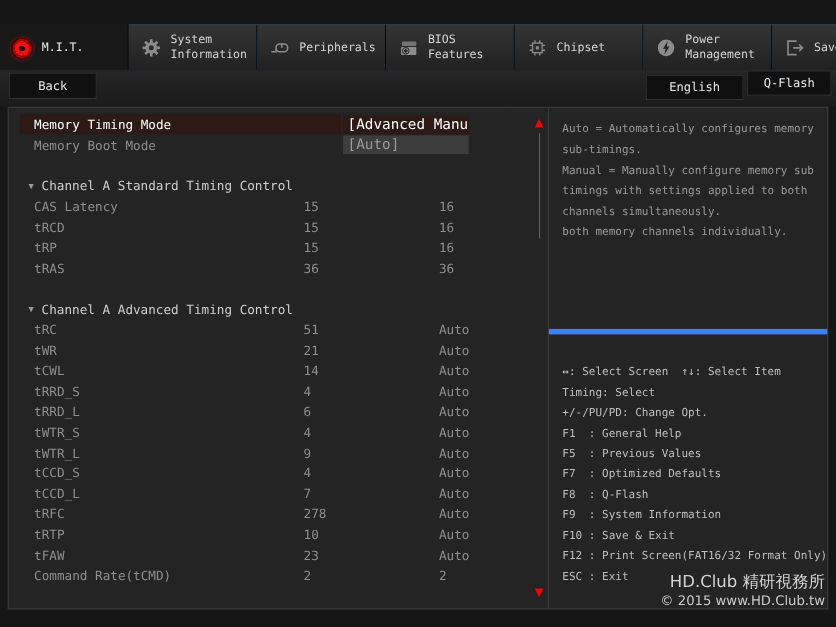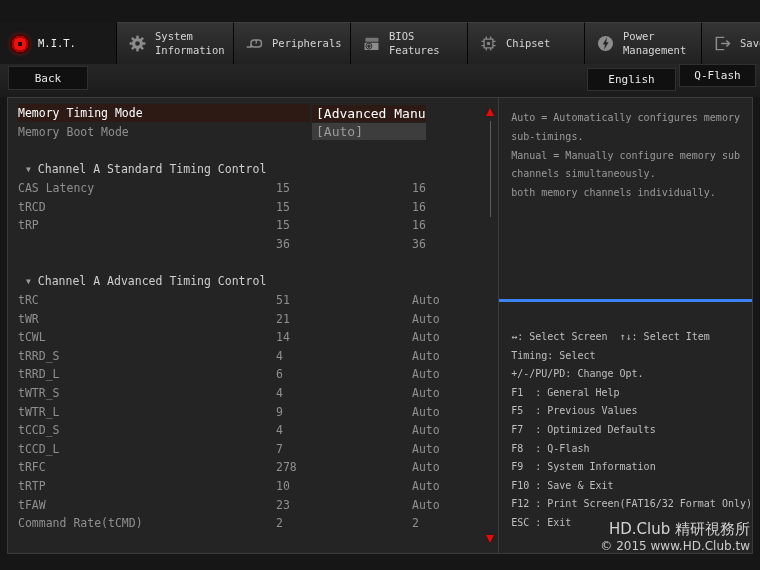--- a/index.html
+++ b/index.html
@@ -40,44 +40,44 @@
   
   .main { position:absolute; left:7px; top:97px; width:746px; height:457px;
           background:#242424; border:1px solid #3b3b3b; display:flex; }
   .left-pane { width:497px; position:relative; padding-top:6px; }
   .right-pane { flex:1; border-left:1px solid #3b3b3b; display:flex; flex-direction:column; }
 
   
   .spacer { height:19px; }
   .setting-row { position:relative; height:18.6px; display:flex; align-items:center;
                  margin-left:10px; cursor:pointer; }
-  .row-label { color:#8f8f8f; font-size:11.5px; padding-left:0; width:292px;
+  .row-label { color:#8f8f8f; font-size:11.5px; padding-left:13px; width:292px;
                height:18px; line-height:18px; white-space:nowrap; overflow:hidden; }
   .value-box { width:114px; margin-left:2px; font-size:13px; color:#9b9b9b; background:#3d3d3d;
                height:17px; line-height:17px; padding-left:4px; white-space:nowrap; overflow:hidden; }
   .setting-row.selected .row-label { background:#2e1a14; color:#fff; }
   .setting-row.selected .value-box { background:#2e1a14; color:#fff; }
   .colv { position:absolute; color:#8f8f8f; font-size:11.5px; }
-  .col1 { left:258px; } .col2 { left:394px; }
+  .col1 { left:258px; } .col2 { left:381px; }
   .section-row { height:18.6px; display:flex; align-items:center; margin-left:10px; cursor:pointer; }
   .tri { font-size:8px; color:#9a9a9a; padding:0 7px 0 8px; }
   .sec-label { font-size:11.5px; color:#cfcfcf; white-space:nowrap; }
 
   
   .scroll-up, .scroll-down { position:absolute; right:4px; width:0; height:0; cursor:pointer;
     border-left:4px solid transparent; border-right:4px solid transparent;
     filter:drop-shadow(0 0 1px #500); }
   .scroll-up   { top:10px;   border-bottom:8px solid #e20c0c; }
   .scroll-down { bottom:10px; border-top:8px solid #e20c0c; }
   .scroll-track { position:absolute; right:7px; top:23px; width:1px; height:96px; background:#5e5e5e; cursor:pointer; }
 
   
   .help-pane { height:201px; padding:11px 4px 0 12px; }
   .help-line { color:#9a9a9a; font-size:10px; line-height:18.8px; white-space:pre; }
-  .keys-pane { border-top:3px solid #3b82f6; flex:1; padding:26px 0 0 12px; }
+  .keys-pane { border-top:5px solid #3b82f6; flex:1; padding:26px 0 0 12px; }
   .key-line { color:#bfbfbf; font-size:10px; line-height:18.6px; white-space:pre; }
 
   
   .watermark { position:absolute; right:10px; top:520px; text-align:right;
                font-family:"DejaVu Sans", sans-serif; pointer-events:none; }
   .wm1 { font-size:15px; color:#d4d4d4; }
   .wm2 { font-size:12px; color:#cccccc; }
 
   svg { display:block; }
 </style>
@@ -195,20 +195,21 @@
             <span class="row-label">tRCD</span>
             <span class="colv col1">15</span>
             <span class="colv col2">16</span>
           </div>
           <div class="setting-row">
             <span class="row-label">tRP</span>
             <span class="colv col1">15</span>
             <span class="colv col2">16</span>
           </div>
           <div class="setting-row">
+            <span class="row-label">tRAS</span>
             <span class="colv col1">36</span>
             <span class="colv col2">36</span>
           </div>
           <div class="spacer"></div>
           <div class="section-row">
             <span class="tri">▼</span>
             <span class="sec-label">Channel A Advanced Timing Control</span>
           </div>
           <div class="setting-row">
             <span class="row-label">tRC</span>
@@ -278,20 +279,21 @@
         </div>
       <div class="scroll-up"></div>
       <div class="scroll-track"></div>
       <div class="scroll-down"></div>
     </div>
     <div class="right-pane">
       <div class="help-pane">
           <div class="help-line">Auto = Automatically configures memory</div>
           <div class="help-line">sub-timings.</div>
           <div class="help-line">Manual = Manually configure memory sub</div>
+          <div class="help-line">timings with settings applied to both</div>
           <div class="help-line">channels simultaneously.</div>
           <div class="help-line">both memory channels individually.</div>
         </div>
       <div class="keys-pane">
           <div class="key-line">↔: Select Screen  ↑↓: Select Item</div>
           <div class="key-line">Timing: Select</div>
           <div class="key-line">+/-/PU/PD: Change Opt.</div>
           <div class="key-line">F1  : General Help</div>
           <div class="key-line">F5  : Previous Values</div>
           <div class="key-line">F7  : Optimized Defaults</div>

